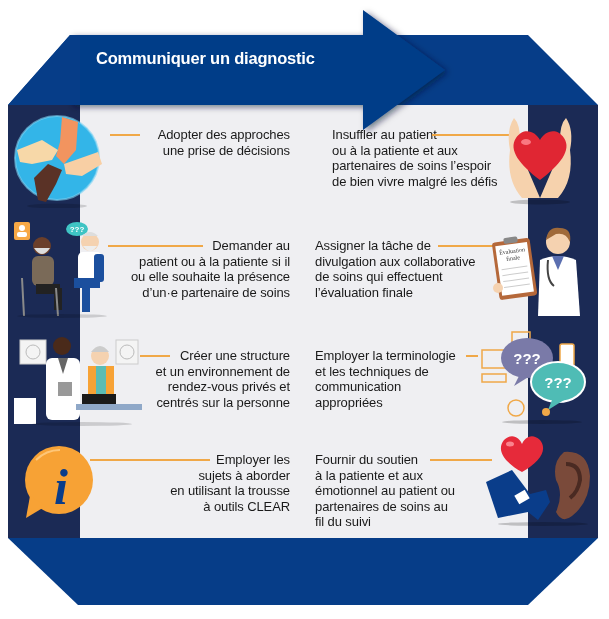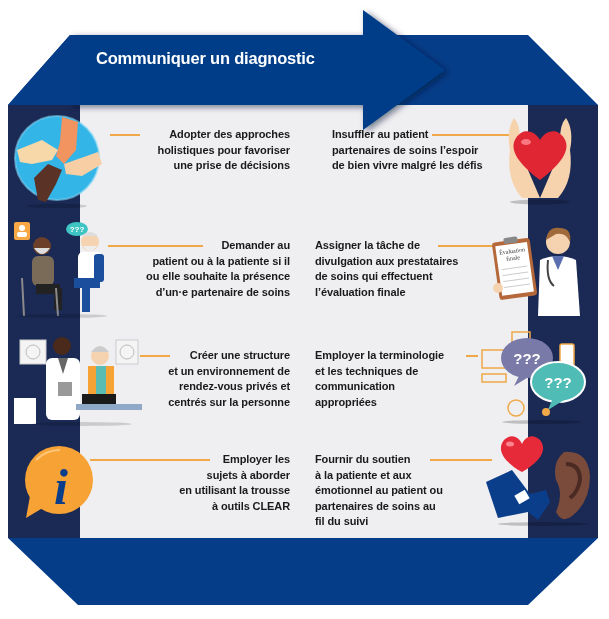--- a/index.html
+++ b/index.html
@@ -2,21 +2,21 @@
 <html><head>
 <meta charset="utf-8">
 <style>
   html,body{margin:0;padding:0;background:#ffffff;}
   body{width:609px;height:619px;position:relative;overflow:hidden;font-family:"Liberation Sans",sans-serif;}
   .frame{position:absolute;left:0;top:0;width:609px;height:619px;}
   .panel{position:absolute;left:80px;top:105px;width:448px;height:433px;background:#efeff2;}
   .col-left{position:absolute;left:8px;top:105px;width:72px;height:433px;background:#1b2a55;}
   .col-right{position:absolute;left:528px;top:105px;width:70px;height:433px;background:#1b2a55;}
   .title{position:absolute;left:96px;top:48px;color:#ffffff;font-weight:bold;font-size:16.5px;line-height:20px;letter-spacing:-0.2px;text-align:center;}
-  .item-text{position:absolute;font-weight:bold;font-size:11px;line-height:15.5px;color:#1a1a1a;letter-spacing:-0.1px;}
+  .item-text{position:absolute;font-weight:normal;font-size:13px;line-height:15.5px;color:#1a1a1a;letter-spacing:-0.1px;}
   .item-text.left{text-align:right;}
   .item-text.right{text-align:left;}
   .connector{position:absolute;height:2px;background:#f0a848;}
   .illus{position:absolute;}
 </style>
 </head>
 <body>
 
 <svg class="frame" viewBox="0 0 609 619" width="609" height="619">
 
@@ -48,26 +48,26 @@
   <circle cx="45" cy="46" r="42" fill="none" stroke="#7fd3f3" stroke-width="2" opacity="0.6"></circle>
   <path d="M50 5 L66 10 L64 38 L52 52 L44 44 L48 30 Z" fill="#f2945f"></path>
   <path d="M5 38 L30 28 L46 38 L40 48 L20 52 L8 50 Z" fill="#f7d8a8"></path>
   <path d="M52 52 L86 40 L90 52 L70 64 L54 62 Z" fill="#f8cfa4"></path>
   <path d="M22 66 L36 52 L50 58 L44 72 L34 90 L26 88 Z" fill="#5a3226"></path>
   <ellipse cx="45" cy="94" rx="30" ry="2.5" fill="#000" opacity="0.15"></ellipse>
 </svg>
 <div class="connector" style="left:110px;top:134px;width:30px"></div>
 <div class="item-text left" style="left:120px;top:127px;width:170px">
   <div>Adopter des approches</div>
-  <div>holistiques pour favoriser</div>
   <div>une prise de décisions</div>
 </div>
 
 <div class="item-text right" style="left:332px;top:127px;width:205px">
   <div>Insuffler au patient</div>
+  <div>ou à la patiente et aux</div>
   <div>partenaires de soins l’espoir</div>
   <div>de bien vivre malgré les défis</div>
 </div>
 <div class="connector" style="left:432px;top:134px;width:80px"></div>
 <svg class="illus" style="left:500px;top:110px" width="80" height="95" viewBox="0 0 80 95">
   <path d="M10 40 Q6 20 14 8 Q20 14 20 30 L28 60 L40 88 L22 88 Q6 70 10 40Z" fill="#f6d2ad"></path>
   <path d="M70 40 Q74 20 66 8 Q60 14 60 30 L52 60 L40 88 L58 88 Q74 70 70 40Z" fill="#f6d2ad"></path>
   <path d="M40 70 C 20 55, 8 40, 16 28 C 24 16, 36 22, 40 30 C 44 22, 56 16, 64 28 C 72 40, 60 55, 40 70Z" fill="#e02633"></path>
   <ellipse cx="26" cy="32" rx="5" ry="3" fill="#ff8c95" opacity="0.8"></ellipse>
   <ellipse cx="40" cy="92" rx="30" ry="2.5" fill="#000" opacity="0.2"></ellipse>
@@ -97,21 +97,21 @@
 <div class="connector" style="left:108px;top:245px;width:95px"></div>
 <div class="item-text left" style="left:100px;top:238px;width:190px">
   <div>Demander au</div>
   <div>patient ou à la patiente si il</div>
   <div>ou elle souhaite la présence</div>
   <div>d’un·e partenaire de soins</div>
 </div>
 
 <div class="item-text right" style="left:315px;top:238px;width:205px">
   <div>Assigner la tâche de</div>
-  <div>divulgation aux prestataires</div>
+  <div>divulgation aux collaborative</div>
   <div>de soins qui effectuent</div>
   <div>l’évaluation finale</div>
 </div>
 <div class="connector" style="left:438px;top:245px;width:55px"></div>
 <svg class="illus" style="left:490px;top:220px" width="100" height="100" viewBox="0 0 100 100">
   <circle cx="68" cy="22" r="12" fill="#f5d2b0"></circle>
   <path d="M56 20 Q58 6 70 8 Q82 8 80 22 Q76 12 66 14 Z" fill="#a06a3a"></path>
   <path d="M50 40 Q68 32 86 40 L90 96 L48 96 Z" fill="#fff"></path>
   <path d="M62 36 L68 50 L74 36 Z" fill="#5b6fb0"></path>
   <path d="M58 40 Q56 60 64 66" stroke="#444" stroke-width="2" fill="none"></path>

